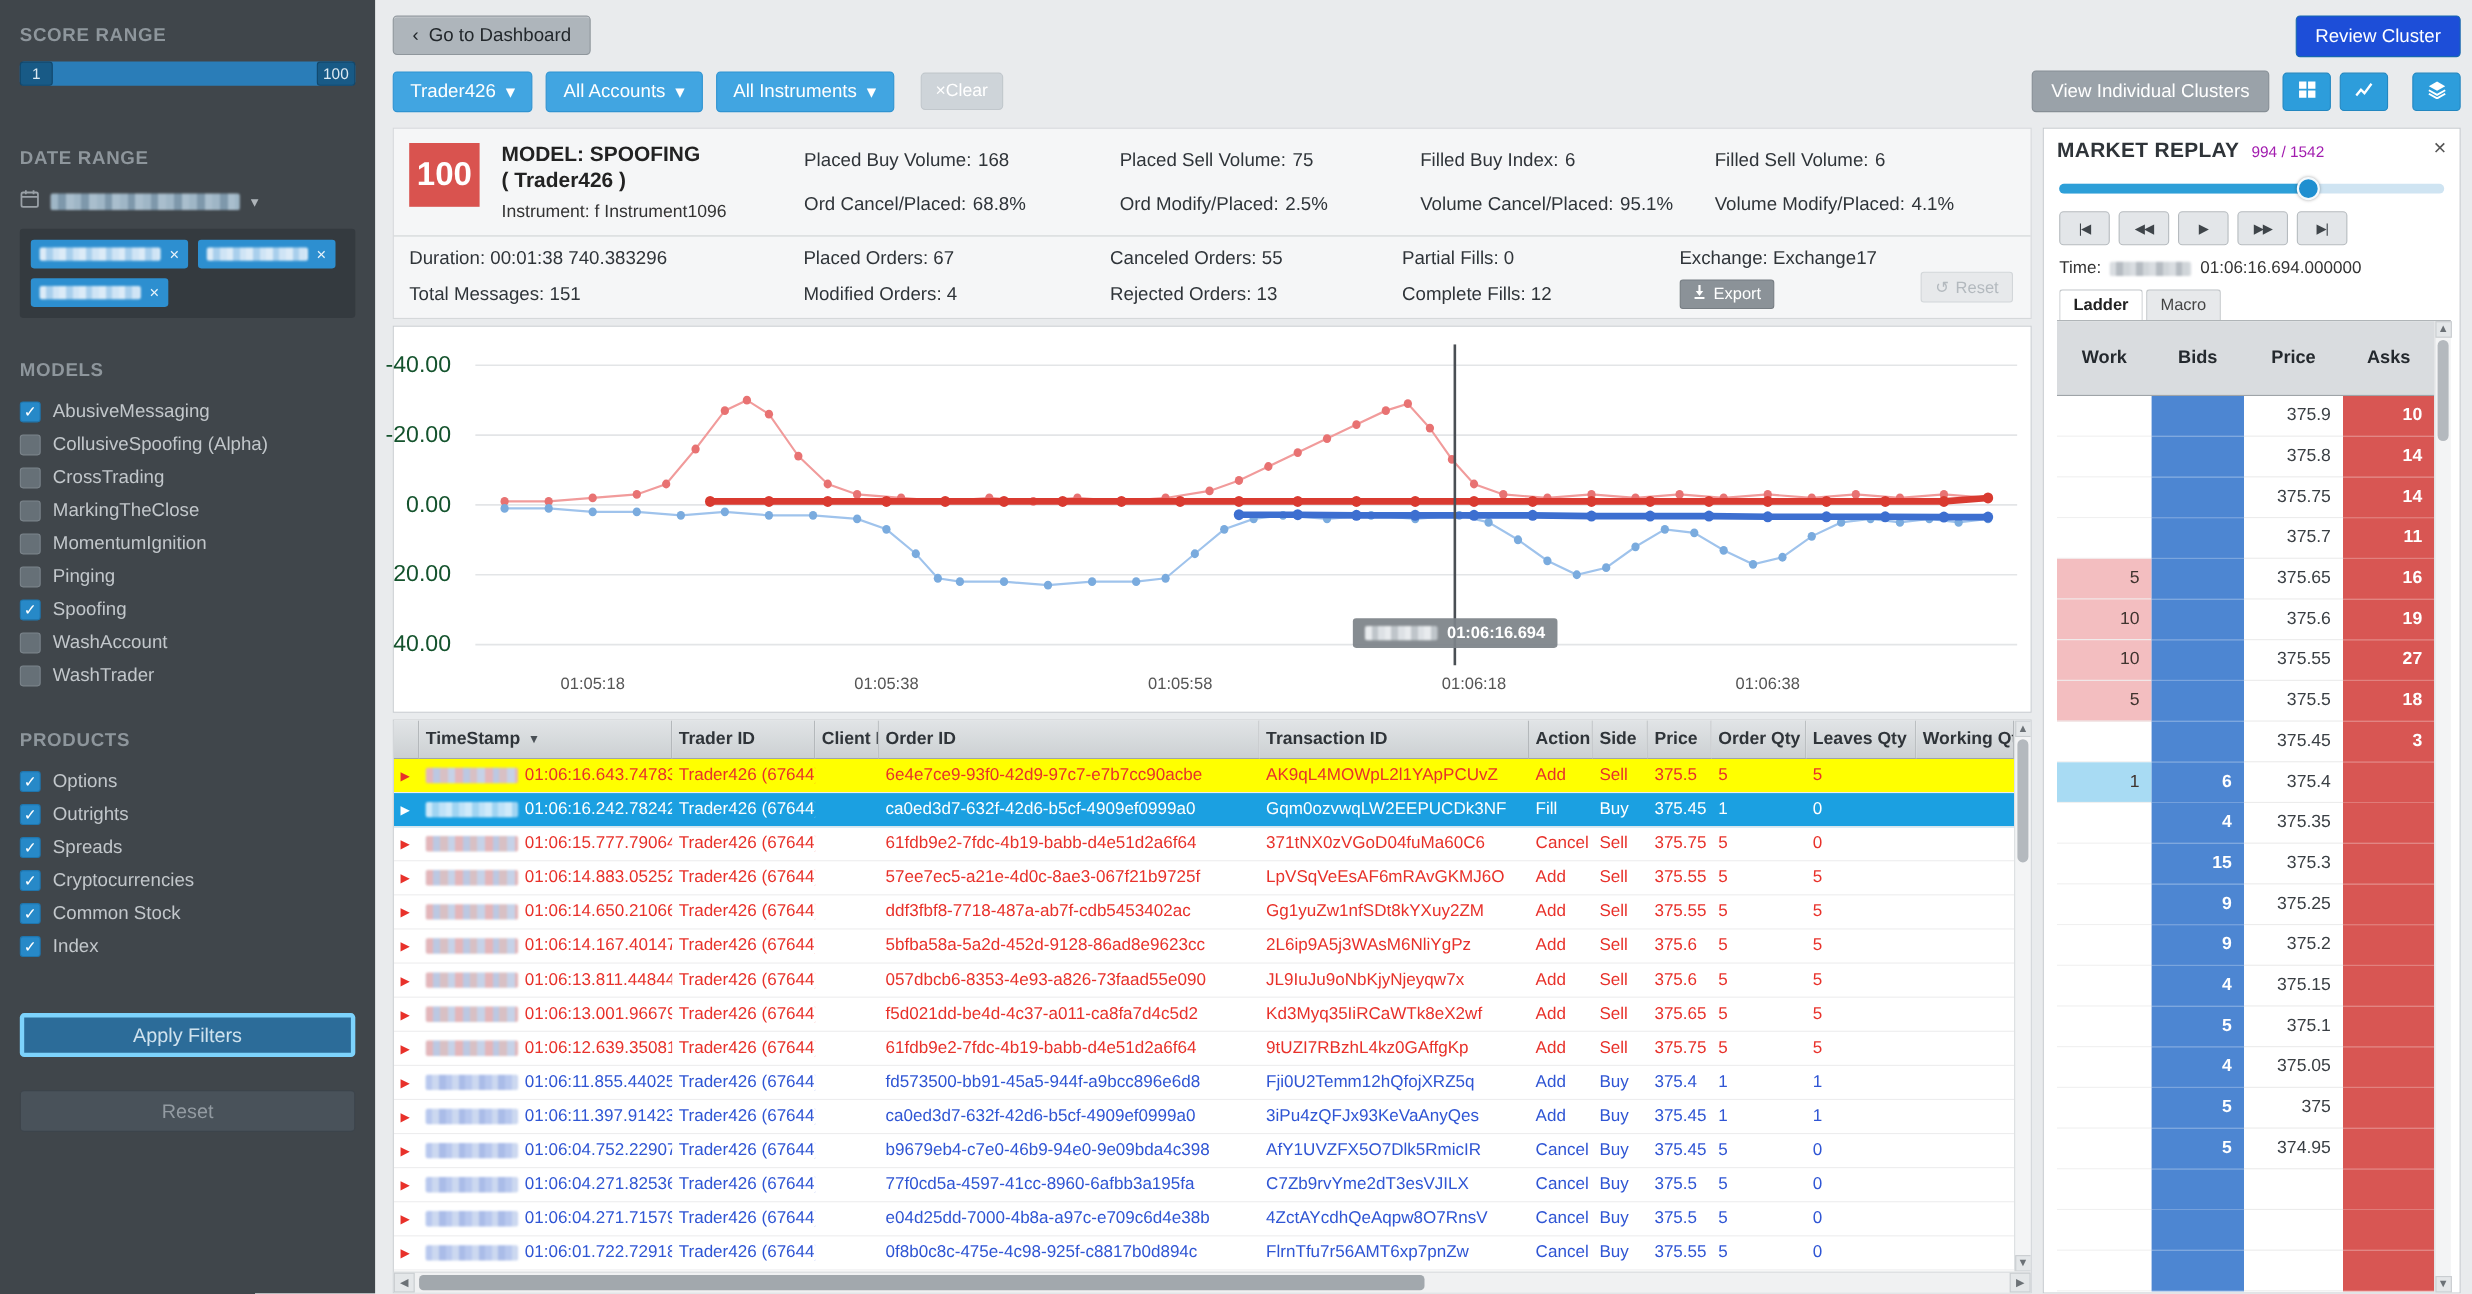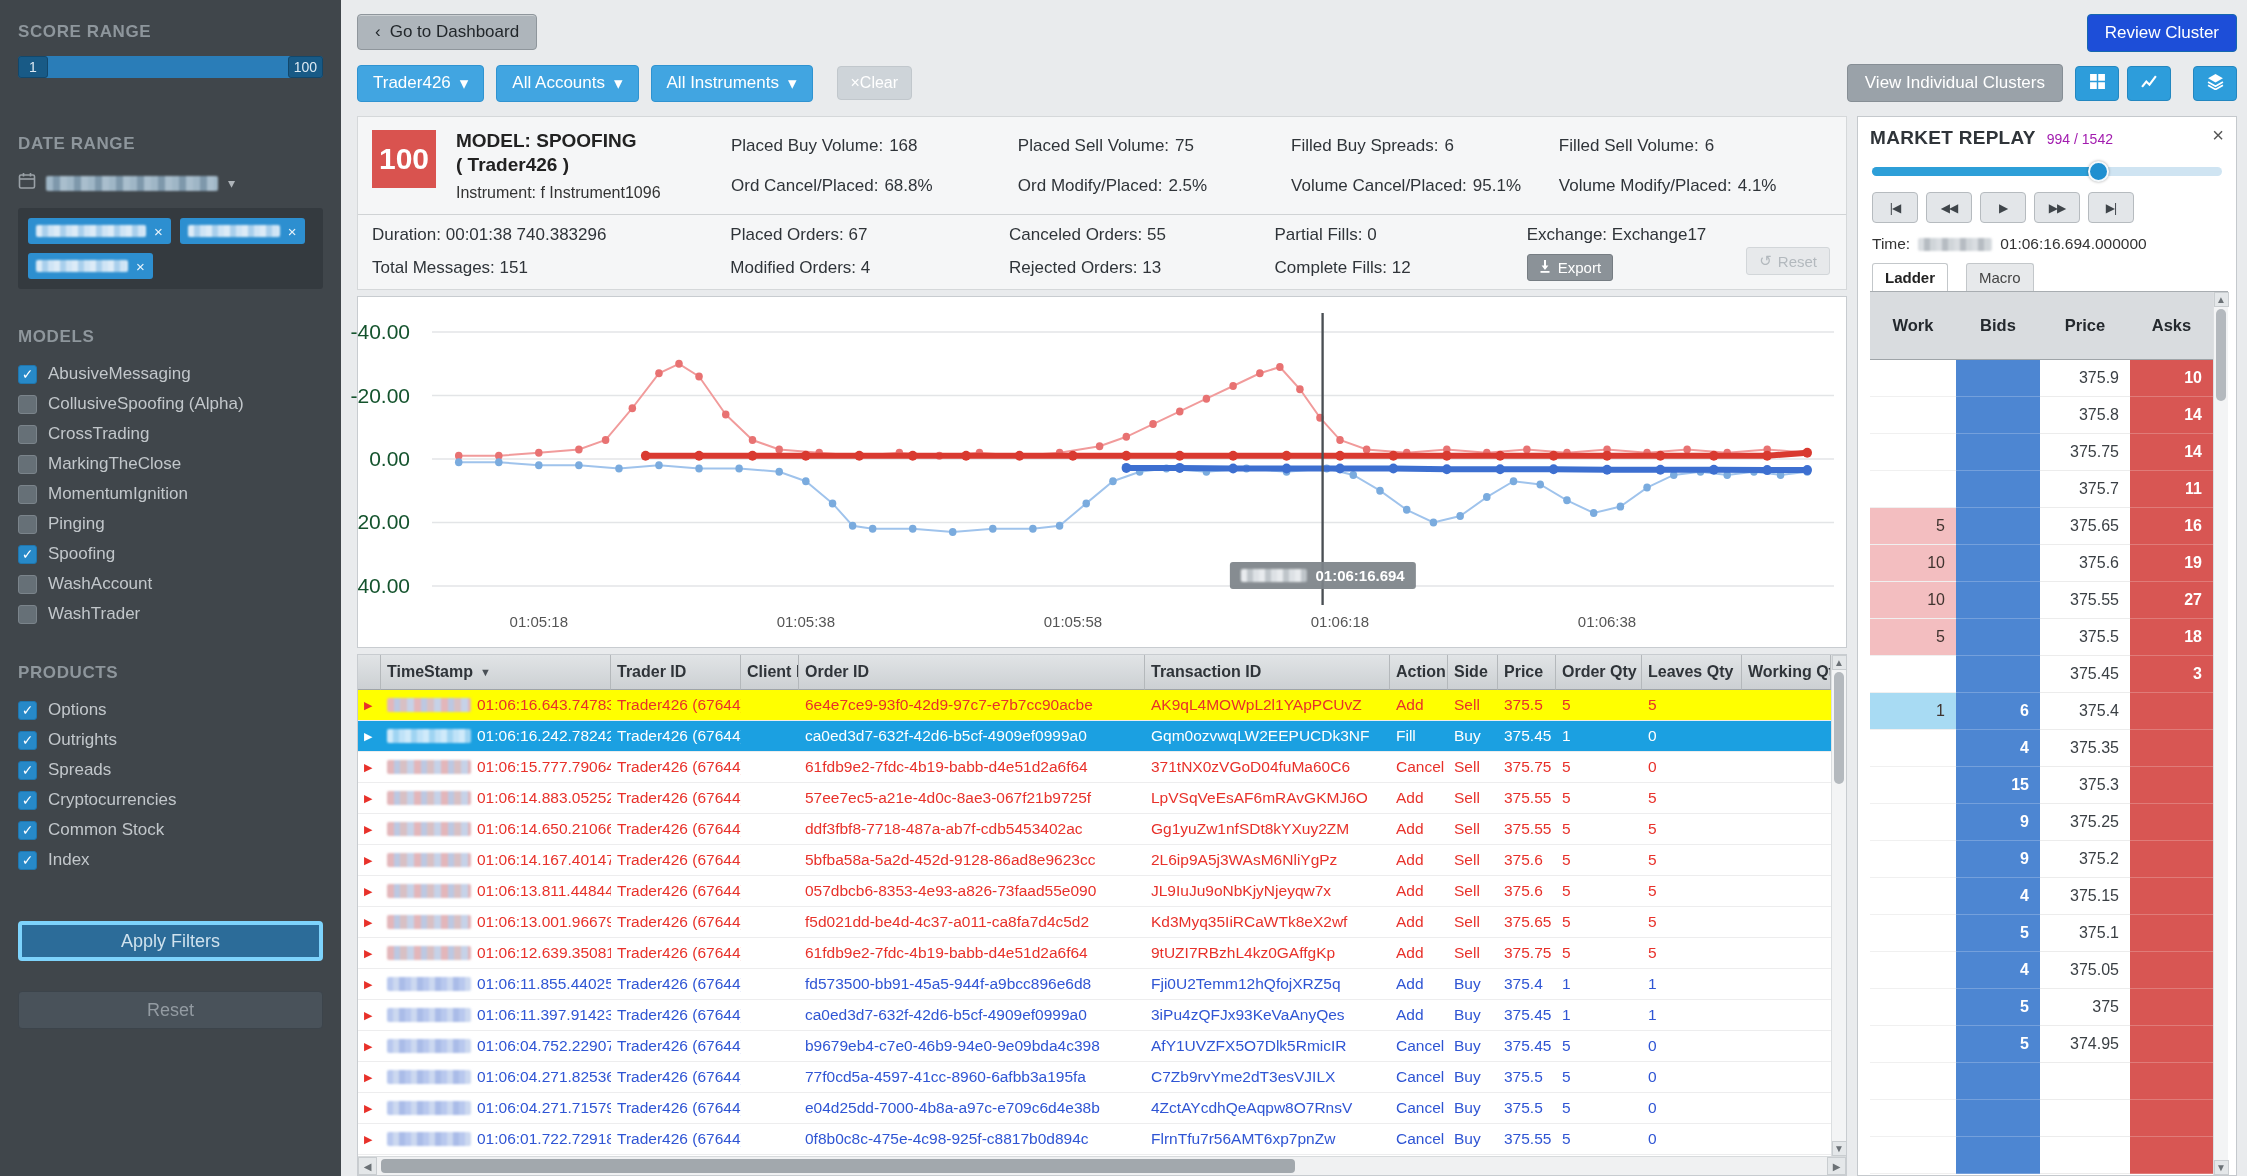--- a/index.html
+++ b/index.html
@@ -108,21 +108,21 @@
 .rp-title-row{display:flex;align-items:baseline;gap:11px;margin-bottom:10px}
 .rp-title{font-size:19px;font-weight:bold;color:#2f3439;letter-spacing:.3px}
 .rp-counter{font-size:14px;color:#a21caf}
 .rp-close{position:absolute;top:7px;right:12px;font-size:20px;color:#555;background:none;border:none}
 .rp-slider{position:relative;height:9px;background:#cfe4f2;border-radius:5px;margin:8px 6px 16px 2px}
 .rp-fill{position:absolute;left:0;top:0;bottom:0;width:64.5%;background:#2d9fd8;border-radius:5px}
 .rp-thumb{position:absolute;left:calc(64.5% - 10px);top:-6px;width:21px;height:21px;border-radius:50%;background:#1f8fd0;border:2px solid #f4f9fc;box-shadow:0 0 3px rgba(0,0,0,.35)}
 .pb-row{display:flex;gap:8px;margin:0 0 12px 2px}
 .pb-btn{width:46px;height:31px;background:#e3e6e9;border:1px solid #b6bbbf;border-radius:4px;color:#3f454a;font-size:12px;display:flex;align-items:center;justify-content:center;letter-spacing:-1px}
 .rp-time{font-size:15.5px;color:#333;margin:0 0 10px 2px;display:flex;gap:8px;align-items:center}
-.rp-tabs{display:flex;gap:18px;padding-left:2px}
+.rp-tabs{display:flex;gap:3px;padding-left:2px}
 .rp-tab{font-size:15px;padding:5px 12px;color:#444;background:#e7e9eb;border:1px solid #c3c7ca;border-bottom:none;border-radius:3px 3px 0 0}
 .rp-tab.active{background:#fff;font-weight:bold;color:#222}
 .ladder-wrap{flex:1;display:flex;min-height:0;border-top:1px solid #a8adb1}
 .ladder{flex:1;display:flex;flex-direction:column;min-width:0}
 .lhead{display:grid;grid-template-columns:86px 84px 90px 1fr;background:#d9dcdf;border-bottom:1px solid #9fa4a8}
 .lhead .lh{padding:24px 0;text-align:center;font-weight:bold;font-size:16.5px;color:#24292e}
 .lbody{flex:1;overflow:hidden}
 .lrow{display:grid;grid-template-columns:86px 84px 90px 1fr;height:37px}
 .lc{display:flex;align-items:center;justify-content:flex-end;padding-right:11px;font-size:16px}
 .lbid{background:#4d86d2;color:#fff;font-weight:bold;border-bottom:1px solid rgba(255,255,255,.22)}
@@ -301,21 +301,21 @@
           <div class="sum-top">
             <div class="score-box">100</div>
             <div class="model-block">
               <div class="model-title">MODEL: SPOOFING</div>
               <div class="model-sub">( Trader426 )</div>
               <div class="model-inst">Instrument: f Instrument1096</div>
             </div>
             <div class="stats-grid" id="stats-grid">
                 <div class="stat"><span>Placed Buy Volume:</span><span class="stat-val">168</span></div>
                 <div class="stat"><span>Placed Sell Volume:</span><span class="stat-val">75</span></div>
-                <div class="stat"><span>Filled Buy Spreads:</span><span class="stat-val">6</span></div>
+                <div class="stat"><span>Filled Buy Index:</span><span class="stat-val">6</span></div>
                 <div class="stat"><span>Filled Sell Volume:</span><span class="stat-val">6</span></div>
                 <div class="stat"><span>Ord Cancel/Placed:</span><span class="stat-val">68.8%</span></div>
                 <div class="stat"><span>Ord Modify/Placed:</span><span class="stat-val">2.5%</span></div>
                 <div class="stat"><span>Volume Cancel/Placed:</span><span class="stat-val">95.1%</span></div>
                 <div class="stat"><span>Volume Modify/Placed:</span><span class="stat-val">4.1%</span></div>
               </div>
           </div>
           <hr class="sum-divider">
           <div class="details-grid" id="details-grid">
               <div class="det-cell"><span>Duration:</span> <span>00:01:38 740.383296</span></div>

